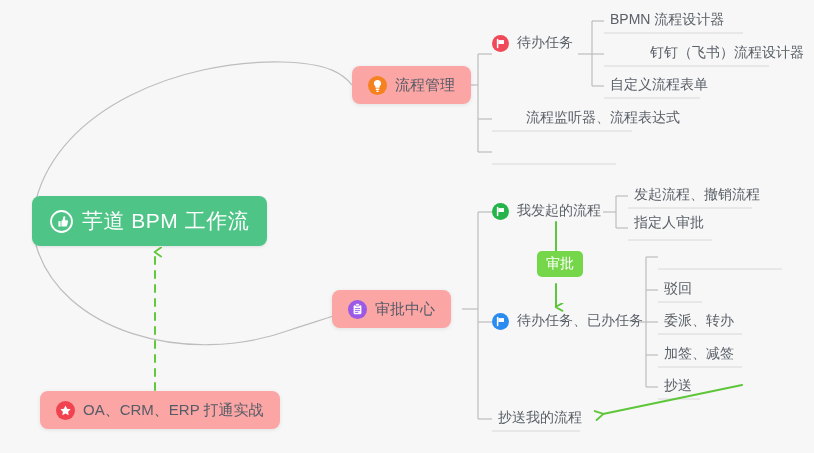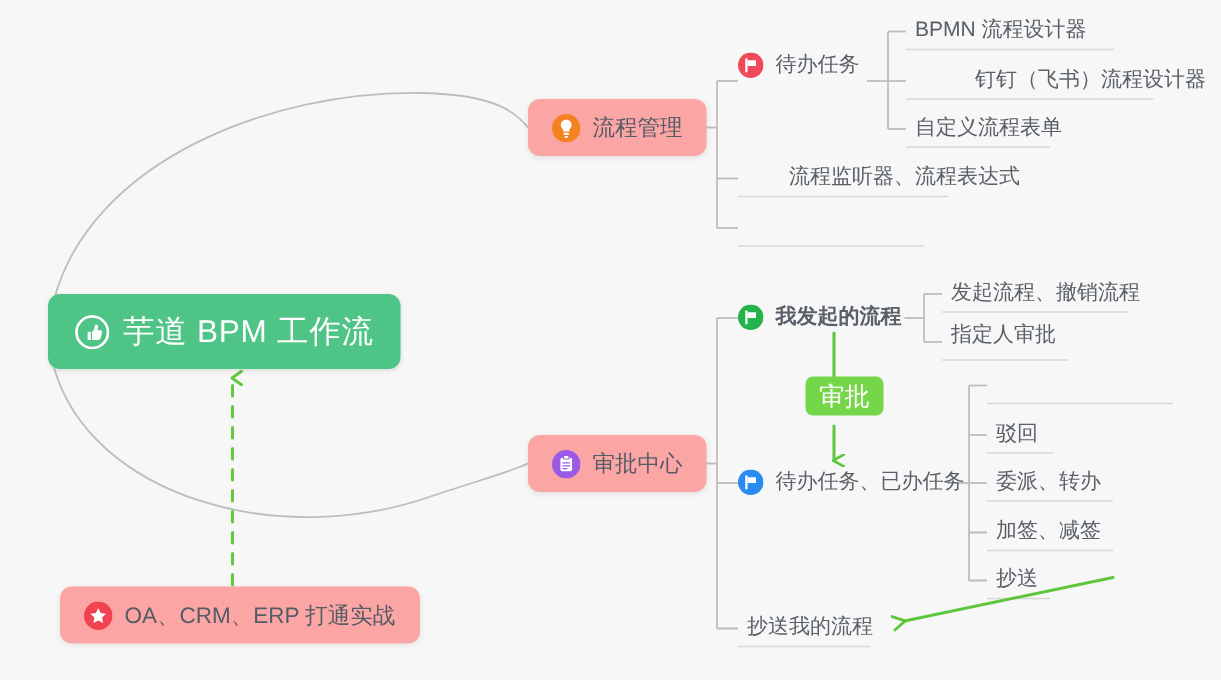--- a/index.html
+++ b/index.html
@@ -68,21 +68,21 @@
   }
   .leaf-node.iconed { padding-left: 0; }
   .leaf-node .label { margin-left: 8px; }
   .leaf-node.plain .label { margin-left: 0; }
 
   
   .chip-node {
     background: #76d64a;
     border-radius: 5px;
     color: #ffffff;
-    font-size: 17px;
+    font-size: 14px;
     height: 26px;
     padding: 0 9px;
     justify-content: center;
   }
 
   
   .icon {
     display: inline-flex;
     align-items: center;
     justify-content: center;
@@ -215,33 +215,33 @@
     <span class="label">钉钉（飞书）流程设计器</span>
   </div>
   <div class="node leaf-node plain" style="left:604px; top:74px;">
     <span class="label">自定义流程表单</span>
   </div>
 
   <div class="node leaf-node plain" style="left:492px; top:107px;margin-left:28px;">
     <span class="label">流程监听器、流程表达式</span>
   </div>
 
-  <div class="node card-node" style="left:352px; top:290px;">
+  <div class="node card-node" style="left:332px; top:290px;">
     <span class="icon">
       <svg width="19" height="19" viewBox="0 0 19 19">
         <circle cx="9.5" cy="9.5" r="9.5" fill="#9b59e6"></circle>
         <rect x="5.6" y="5.2" width="7.8" height="9.0" rx="1.2" fill="#ffffff"></rect>
         <rect x="7.6" y="3.6" width="3.8" height="2.4" rx="0.9" fill="#ffffff" stroke="#9b59e6" stroke-width="0.8"></rect>
         <path d="M7.3,8.6 L11.7,8.6 M7.3,10.6 L11.7,10.6 M7.3,12.4 L10.0,12.4" stroke="#9b59e6" stroke-width="0.9" stroke-linecap="round"></path>
       </svg>
     </span>
     <span class="label">审批中心</span>
   </div>
 
-  <div class="node leaf-node iconed" style="left:492px; top:200px;font-weight:bold;">
+  <div class="node leaf-node iconed" style="left:492px; top:200px;">
     <span class="icon">
       <svg width="17" height="17" viewBox="0 0 17 17">
         <circle cx="8.5" cy="8.5" r="8.5" fill="#25b34b"></circle>
         <path d="M5.6,4.5 L5.6,12.6" stroke="#ffffff" stroke-width="1.5" stroke-linecap="round"></path>
         <path d="M6.3,5.1 L12.0,5.1 L12.0,9.0 L6.3,9.0 Z" fill="#ffffff"></path>
       </svg>
     </span>
     <span class="label">我发起的流程</span>
   </div>
 

